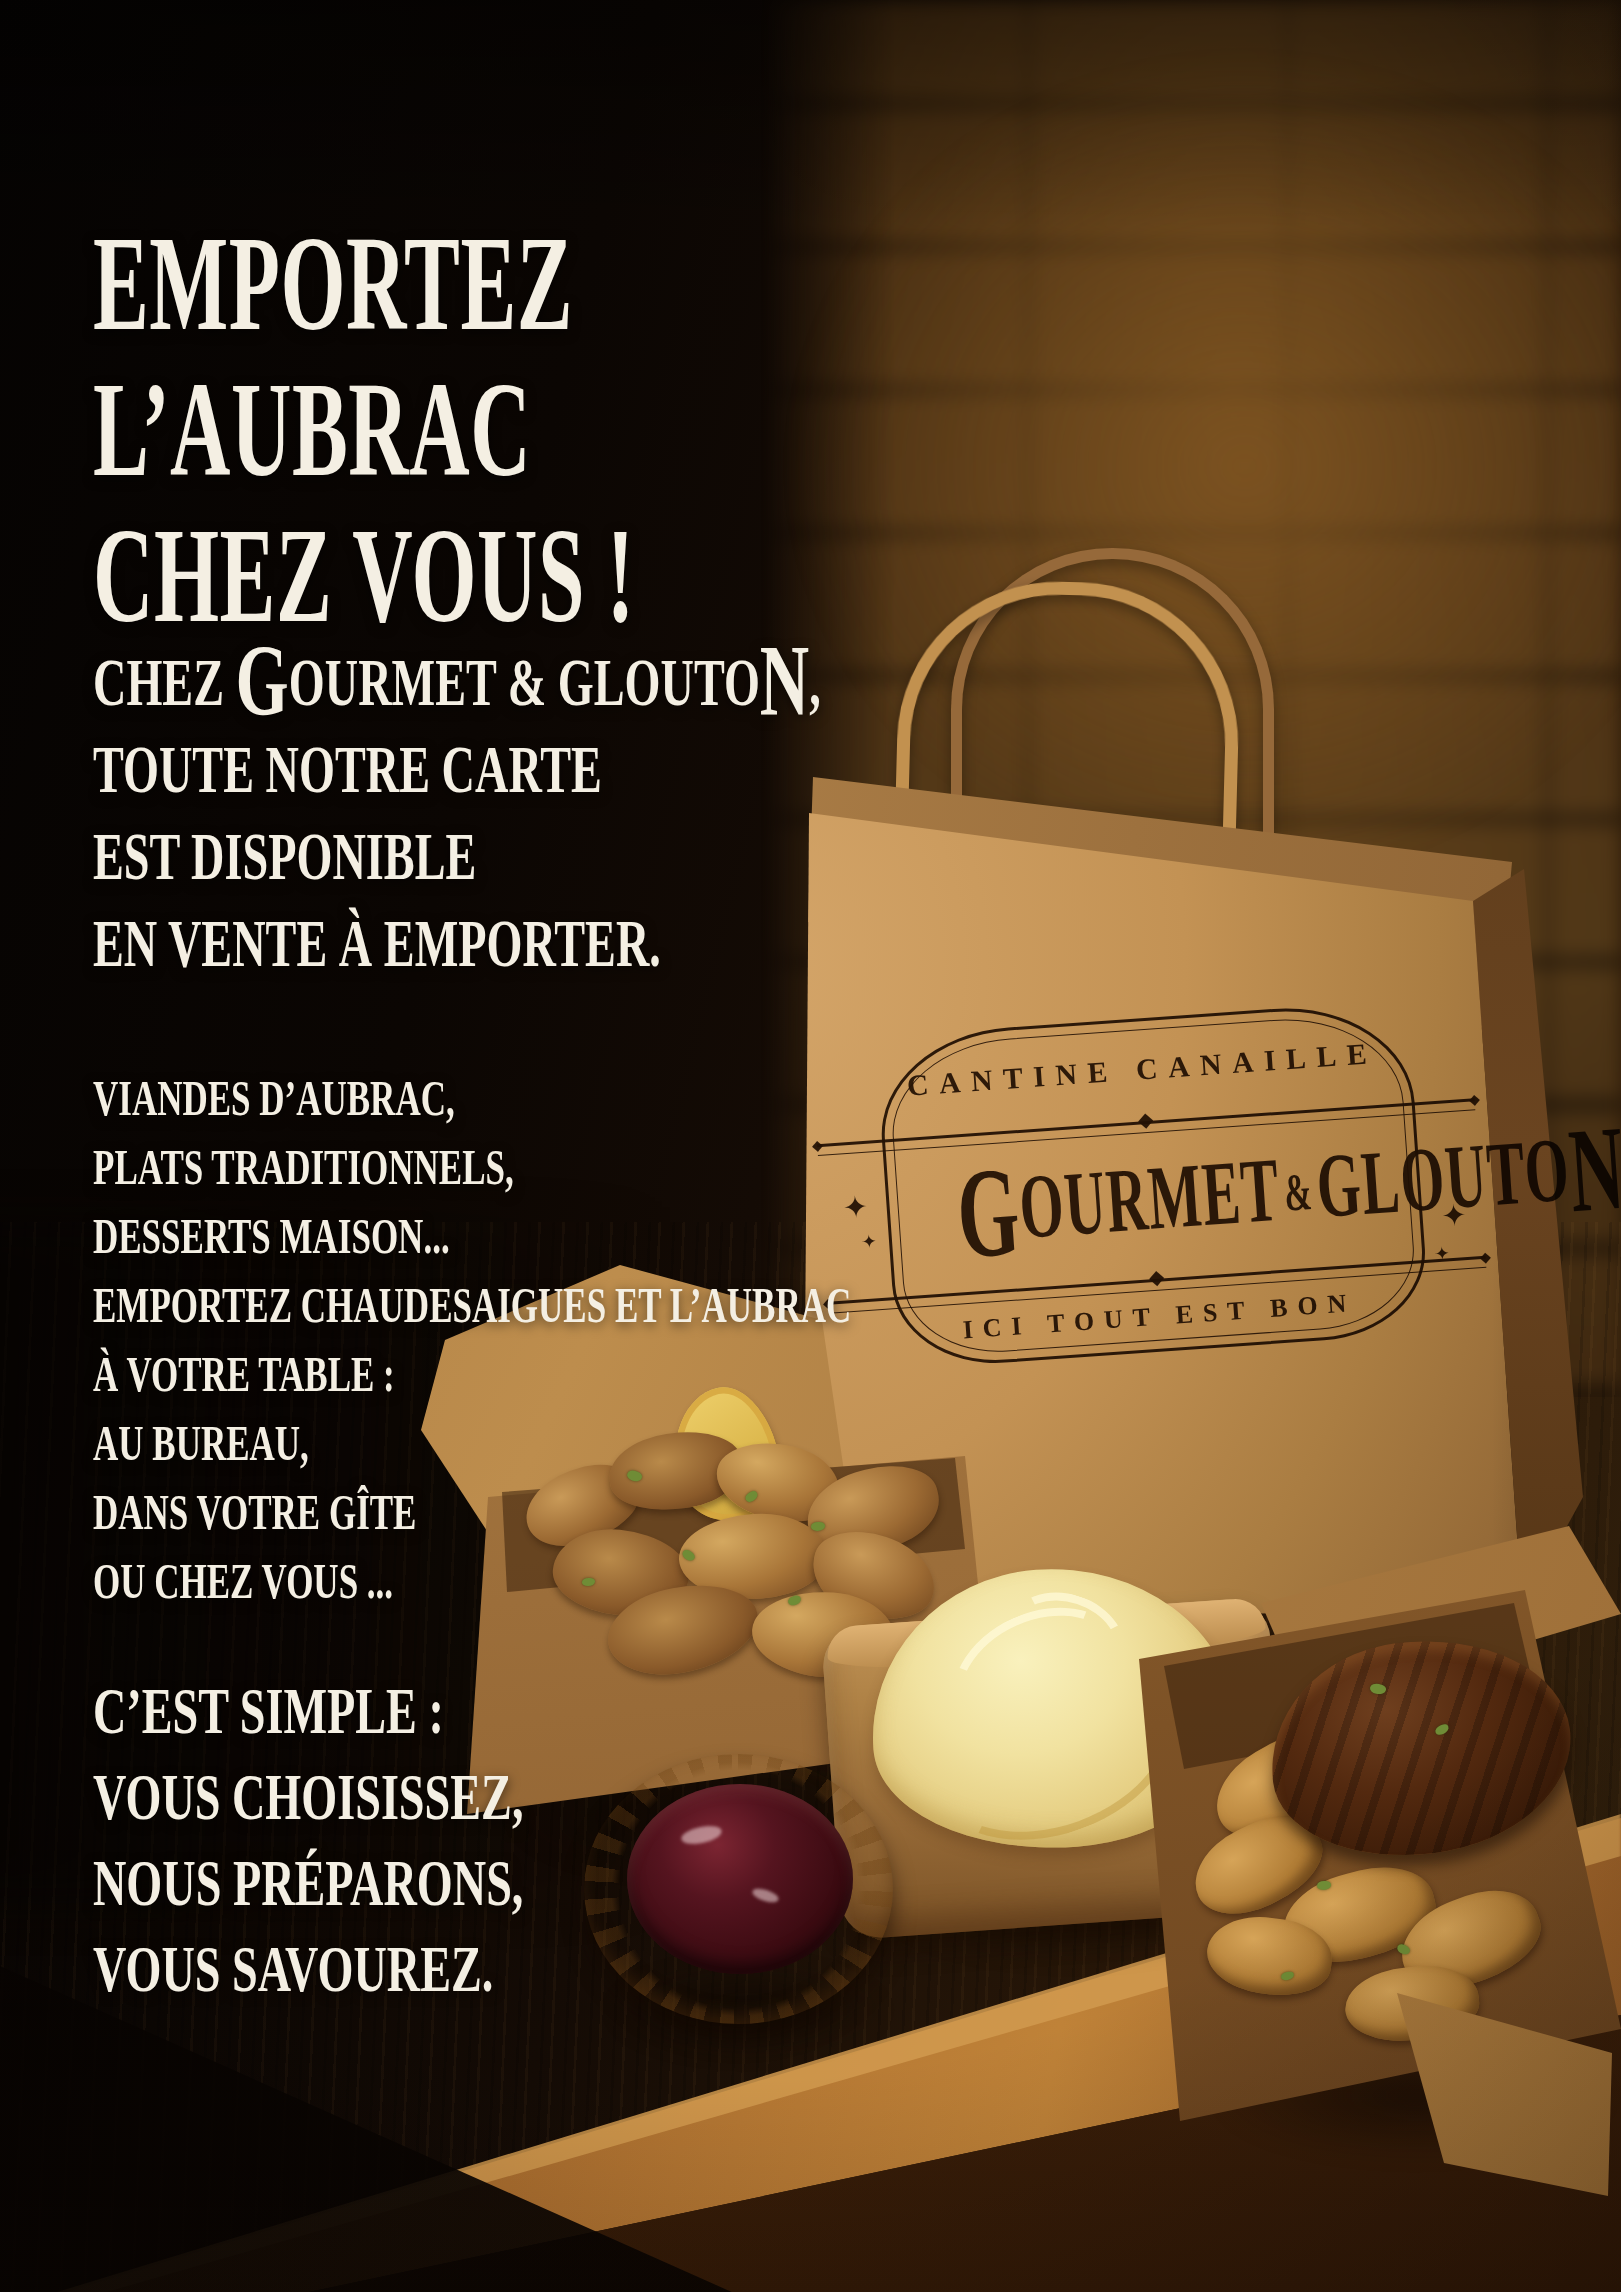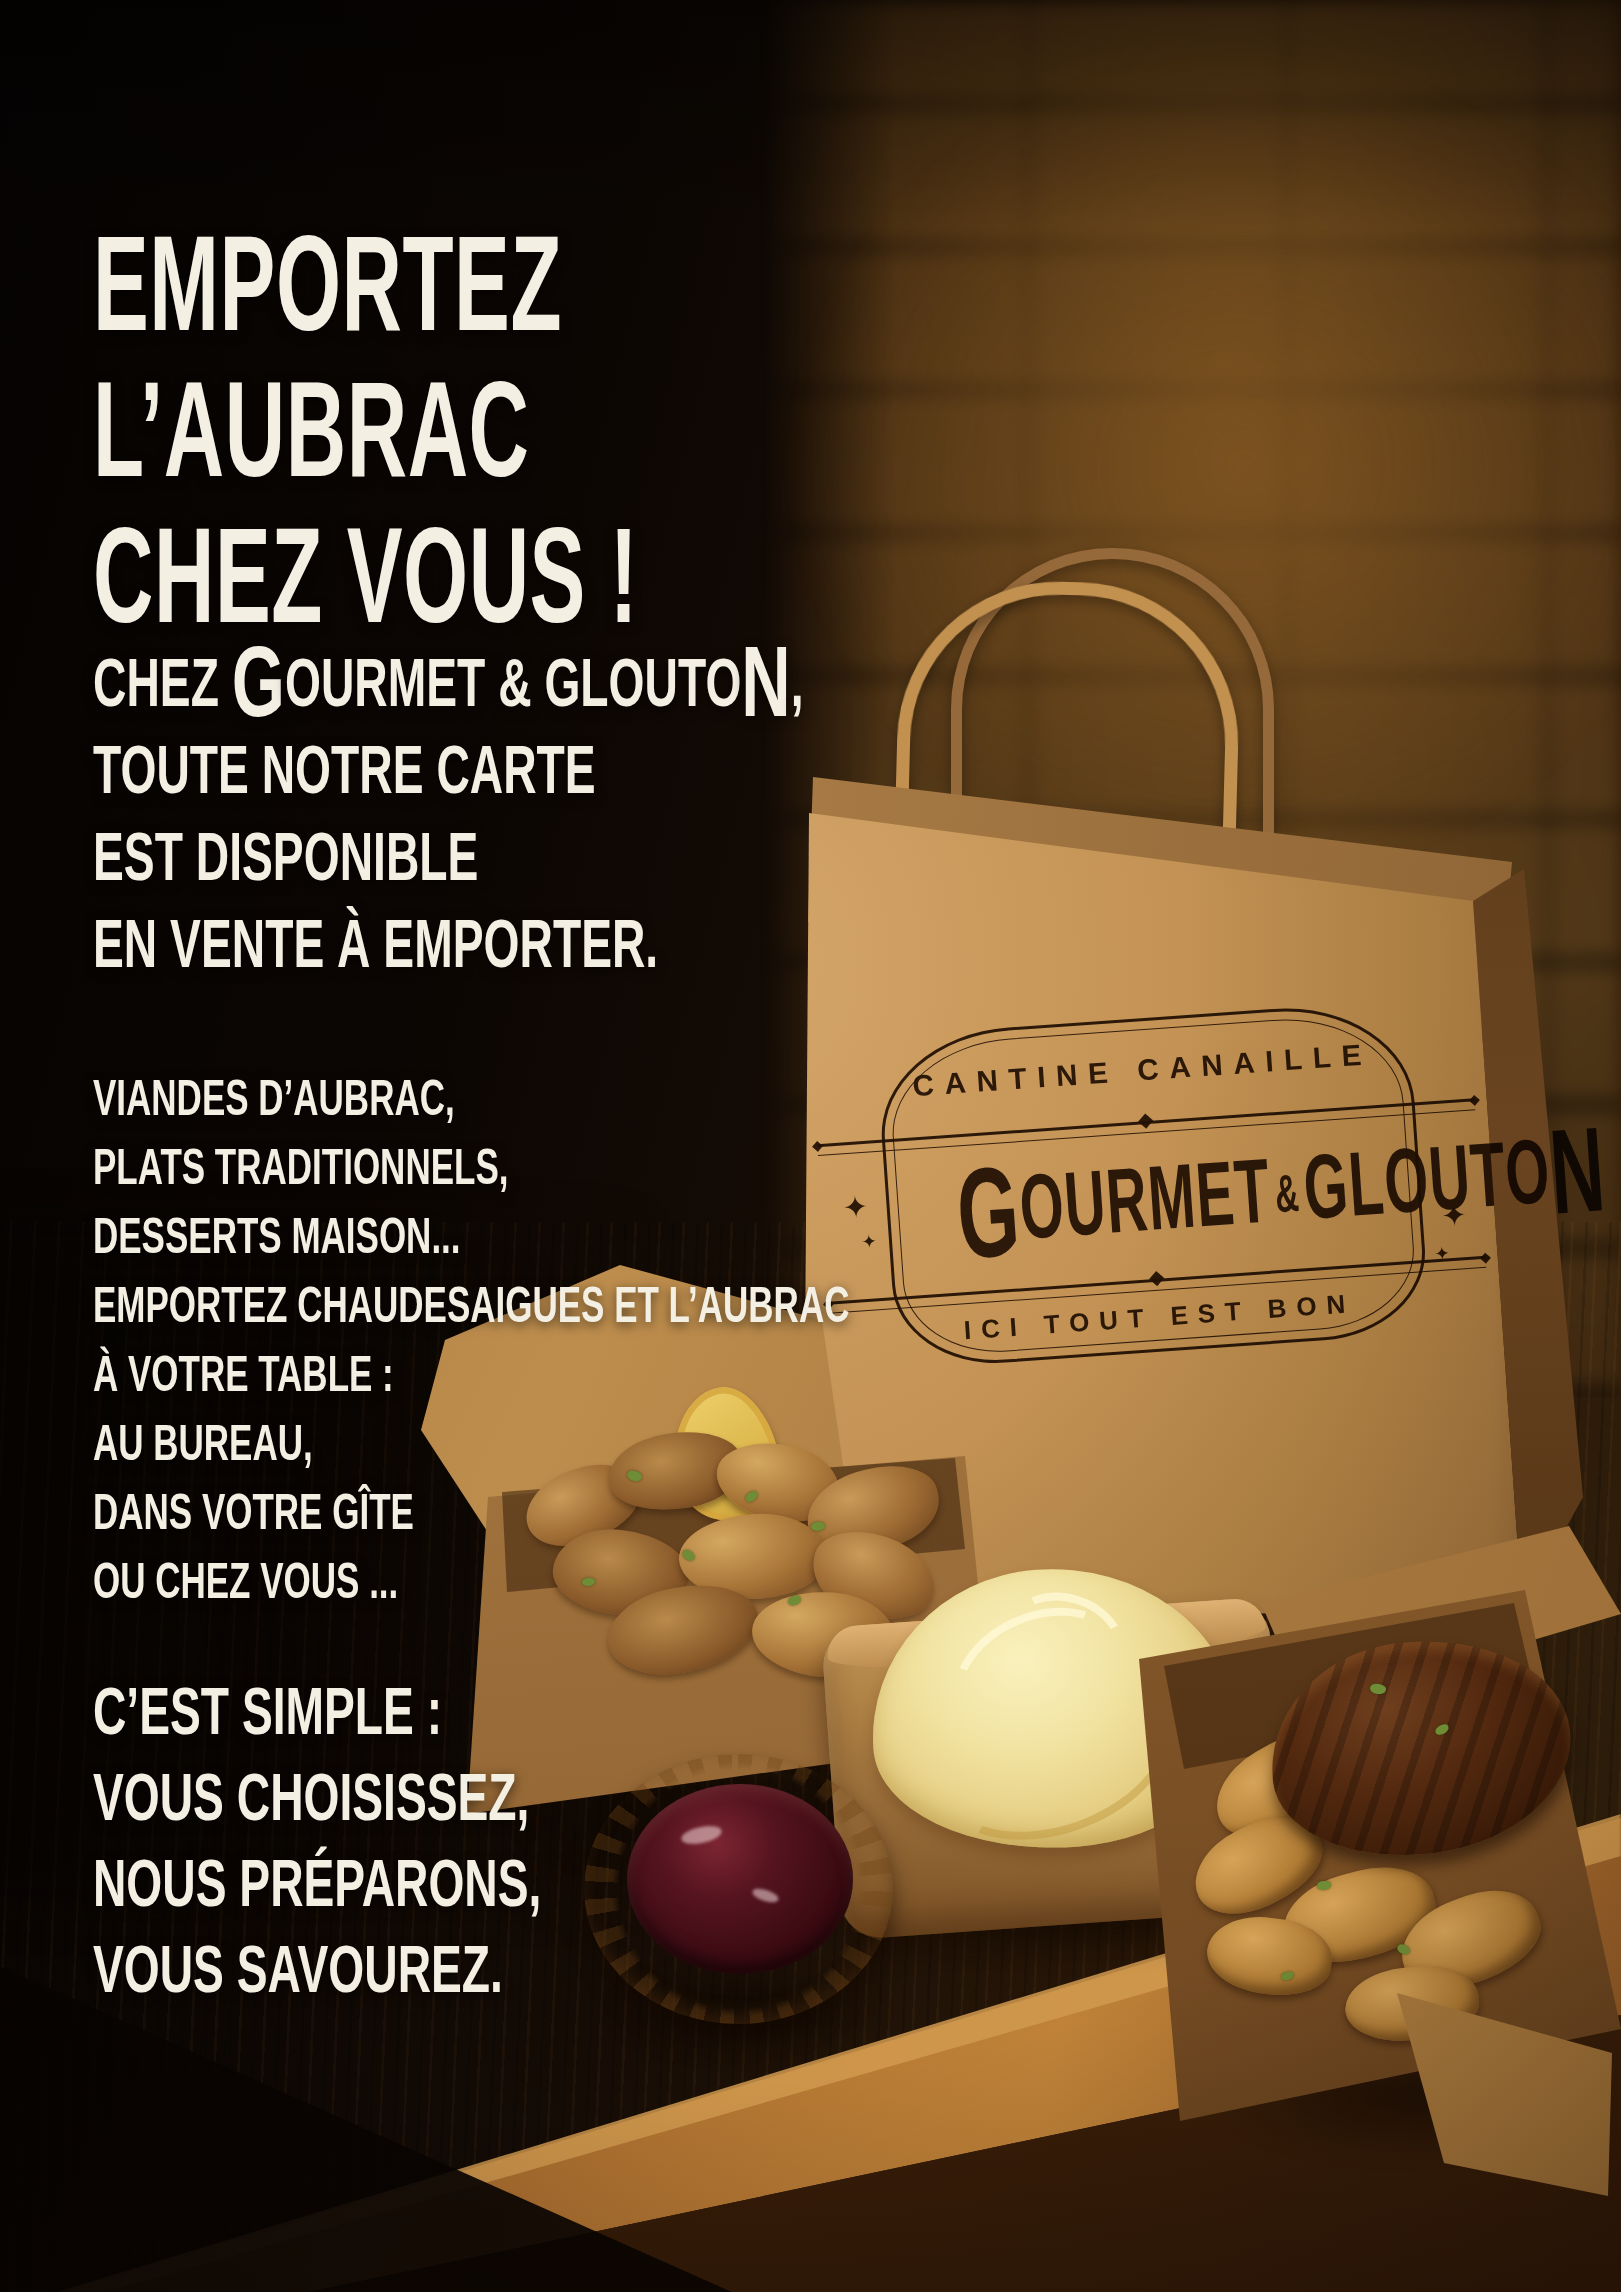--- a/index.html
+++ b/index.html
@@ -1,17 +1,17 @@
 <!DOCTYPE html>
 <html style="font-size:14.3px"><head>
 <meta charset="utf-8">
 <style>
   html,body{margin:0;padding:0;background:#000;}
   .poster{position:relative;width:1621px;height:2293px;overflow:hidden;
-    background:#0d0703;font-family:Liberation Sans, sans-serif;}
+    background:#0d0703;font-family:Liberation Serif, serif;}
   .layer{position:absolute;inset:0;}
 
   
   .bg{background:linear-gradient(104deg,#050302 0%,#0b0603 30%,#140b05 48%,#1f1207 62%,#2a1808 78%,#30200c 100%);}
   .bricks{position:absolute;left:761px;top:0;width:860px;height:1397px;
     background:
       radial-gradient(ellipse at 55% 28%,rgba(125,84,32,.6),rgba(40,24,10,.05) 72%),
       repeating-linear-gradient(0deg,rgba(14,8,3,.55) 0 12.5px,rgba(96,64,26,.28) 12.5px 143px),
       repeating-linear-gradient(90deg,rgba(22,13,5,.38) 0 14.3px,rgba(104,70,28,.16) 14.3px 260px),
       linear-gradient(180deg,#221305 0%,#38230f 40%,#443015 68%,#2a1909 100%);

